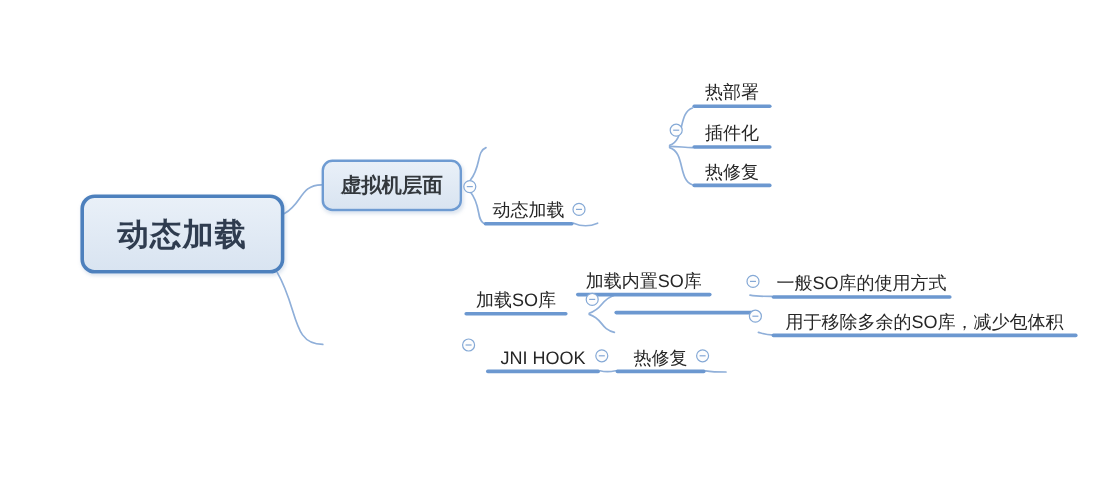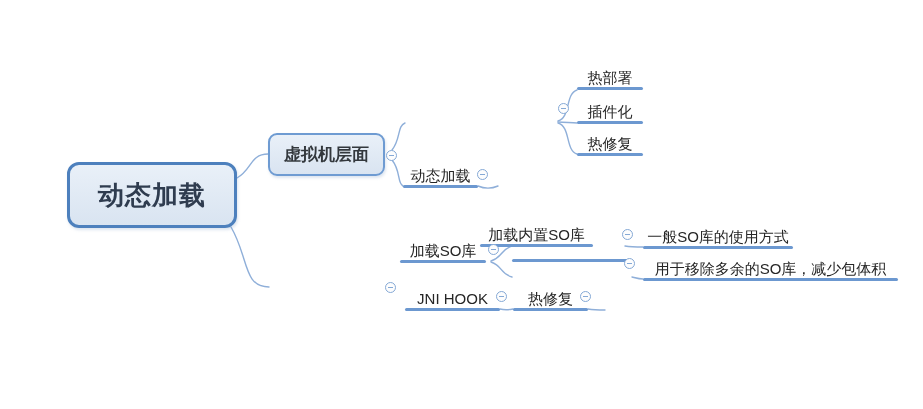--- a/index.html
+++ b/index.html
@@ -101,21 +101,21 @@
     <span class="llabel">热修复</span>
     <span class="lrule"></span>
   </div>
 
   <div class="ltopic" style="left:403px;top:167px;width:75px">
     <span class="llabel">动态加载</span>
     <span class="lrule"></span>
   </div>
 
 
-  <div class="ltopic" style="left:400px;top:242px;width:86px">
+  <div class="ltopic" style="left:387px;top:242px;width:86px">
     <span class="llabel">加载SO库</span>
     <span class="lrule"></span>
   </div>
 
   <div class="ltopic" style="left:480px;top:226px;width:113px">
     <span class="llabel">加载内置SO库</span>
     <span class="lrule"></span>
   </div>
 
   <div class="ltopic" style="left:643px;top:228px;width:150px">

